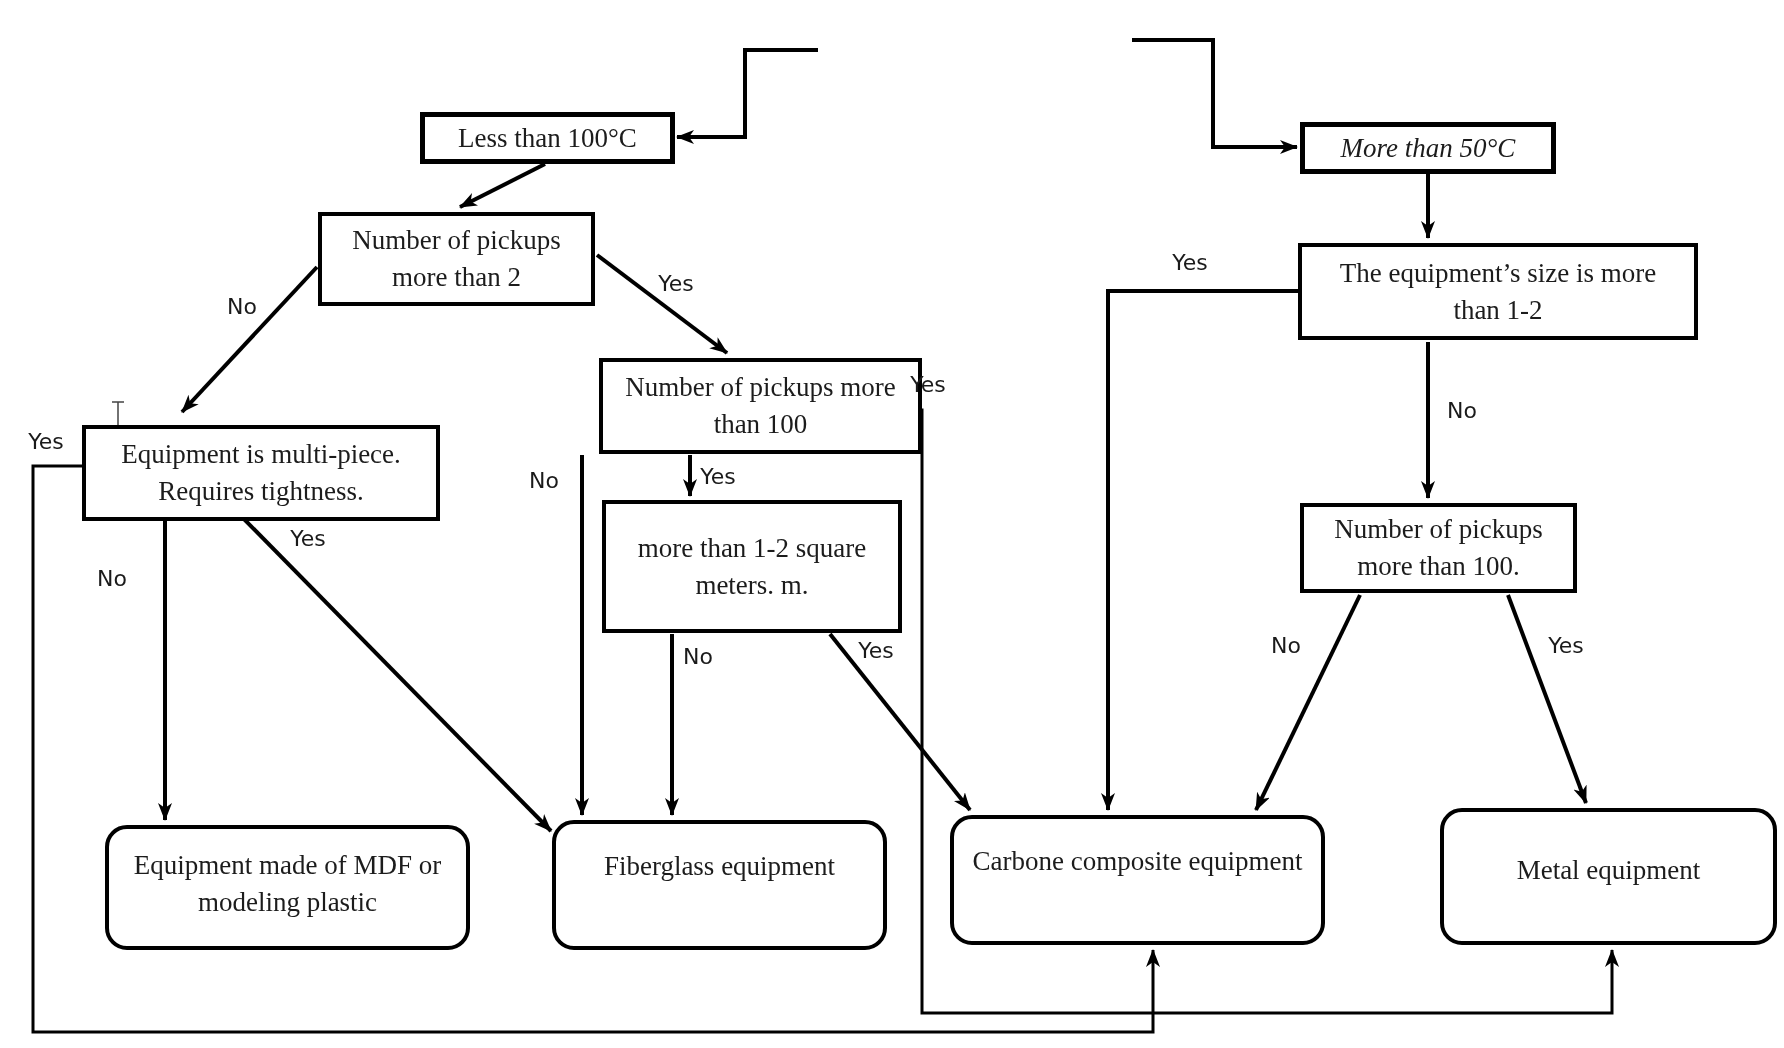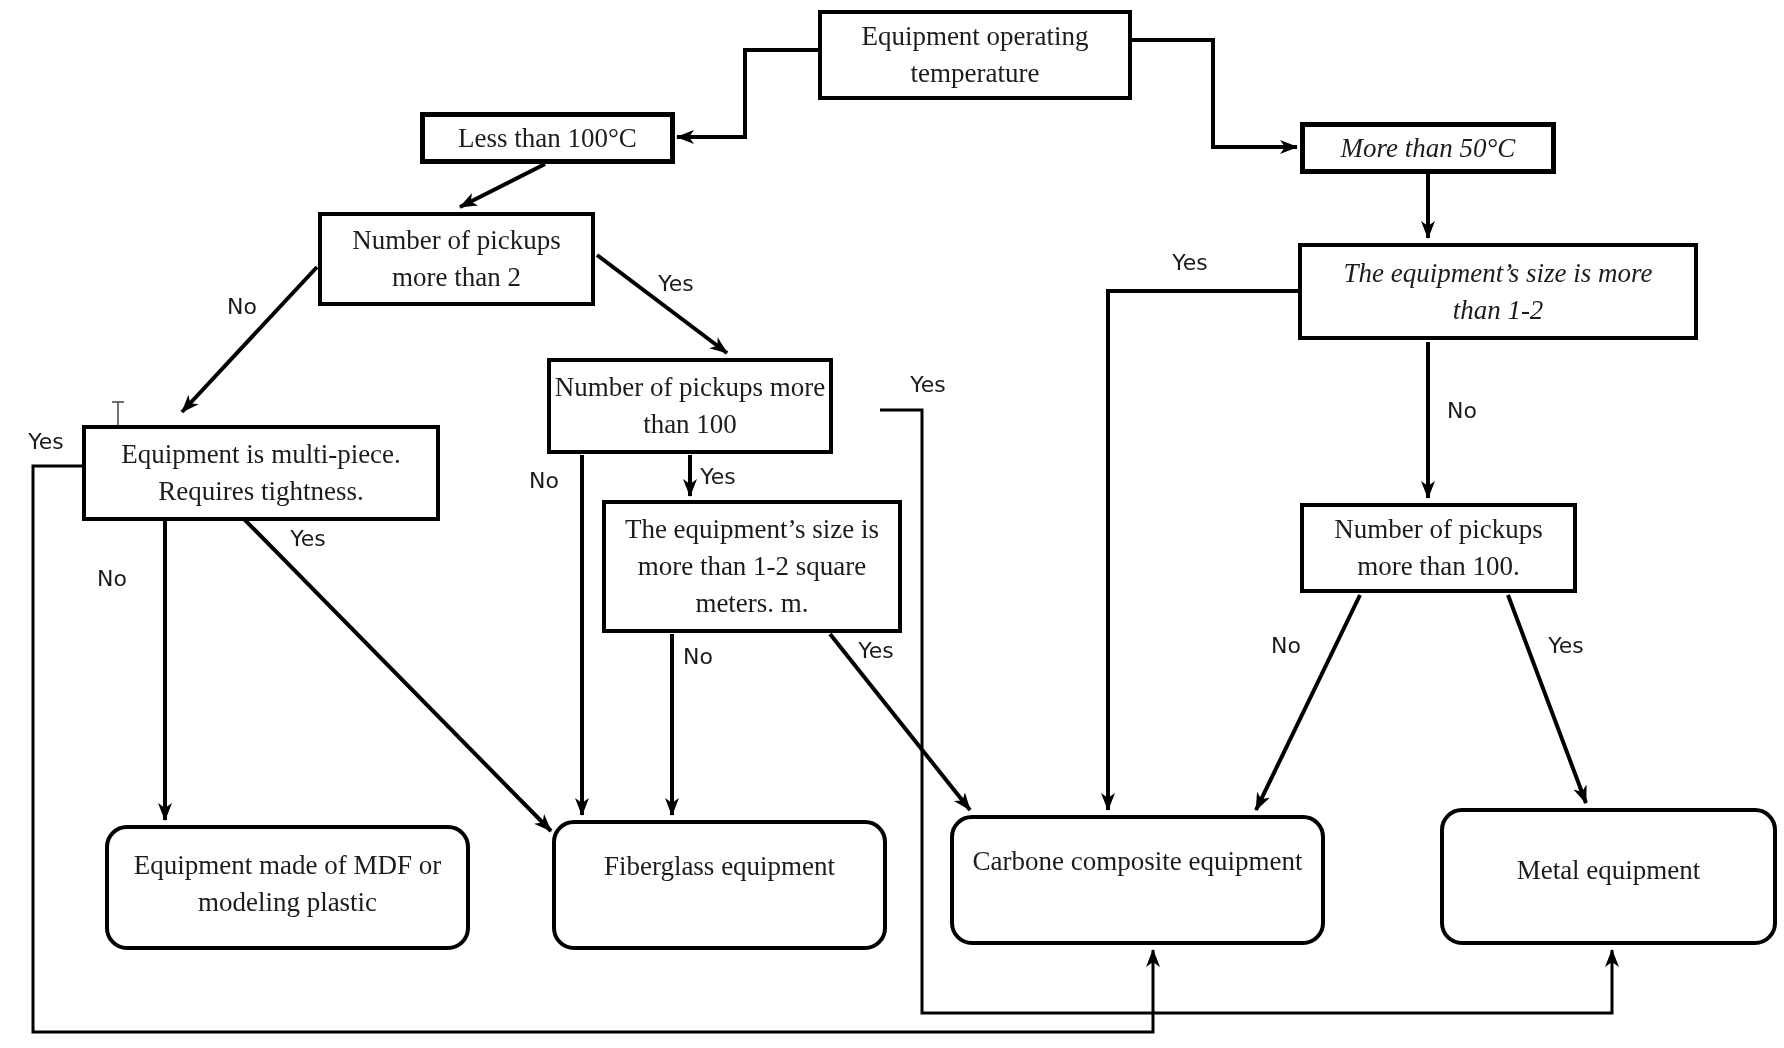--- a/index.html
+++ b/index.html
@@ -97,55 +97,50 @@
 
     <path d="M1428,342 V498" fill="none" stroke="#000" stroke-width="4" marker-end="url(#arw)"></path>
 
     <path d="M1360,595 L1256,810" fill="none" stroke="#000" stroke-width="4" marker-end="url(#arw)"></path>
 
     <path d="M1508,595 L1586,803" fill="none" stroke="#000" stroke-width="4" marker-end="url(#arw)"></path>
 
     <path d="M118,402 V438 M112,402 H124" fill="none" stroke="#444" stroke-width="1.5"></path>
   </svg>
 
-  <div class="node" style="left:818px; top:10px; width:314px; height:90px;">
-    <span>Equipment operating</span>
-    <span>temperature</span>
-  </div>
 
   <div class="node thick" style="left:420px; top:112px; width:255px; height:52px;">
     <span>Less than 100°C</span>
   </div>
 
   <div class="node thick" style="left:1300px; top:122px; width:256px; height:52px;font-style:italic;">
     <span>More than 50°C</span>
   </div>
 
   <div class="node" style="left:318px; top:212px; width:277px; height:94px;">
     <span>Number of pickups</span>
     <span>more than 2</span>
   </div>
 
-  <div class="node" style="left:547px; top:358px; width:286px; height:96px;">
+  <div class="node" style="left:599px; top:358px; width:323px; height:96px;">
     <span>Number of pickups more</span>
     <span>than 100</span>
   </div>
 
   <div class="node" style="left:82px; top:425px; width:358px; height:96px;">
     <span>Equipment is multi-piece.</span>
     <span>Requires tightness.</span>
   </div>
 
   <div class="node" style="left:602px; top:500px; width:300px; height:133px;">
-    <span>The equipment’s size is</span>
     <span>more than 1-2 square</span>
     <span>meters. m.</span>
   </div>
 
-  <div class="node" style="left:1298px; top:243px; width:400px; height:97px;font-style:italic;">
+  <div class="node" style="left:1298px; top:243px; width:400px; height:97px;">
     <span>The equipment’s size is more</span>
     <span>than 1-2</span>
   </div>
 
   <div class="node" style="left:1300px; top:503px; width:277px; height:90px;">
     <span>Number of pickups</span>
     <span>more than 100.</span>
   </div>
 
   <div class="node text-top" style="left:105px; top:825px; width:365px; height:125px; padding-top:18px;">

